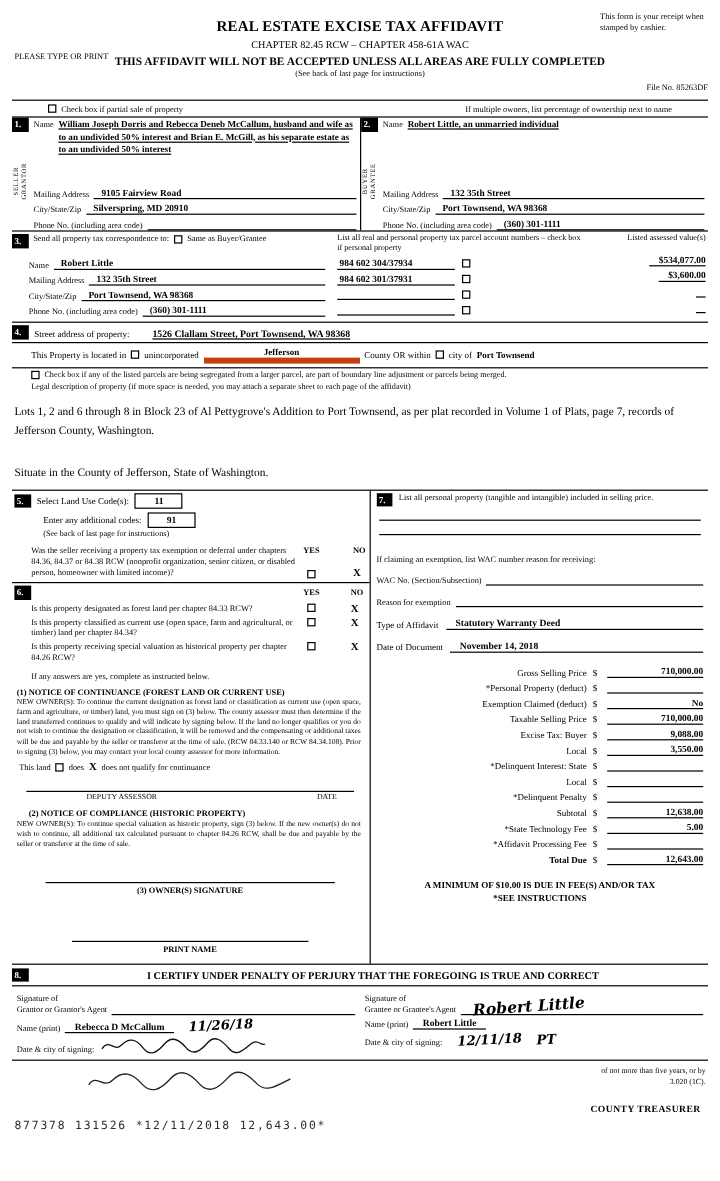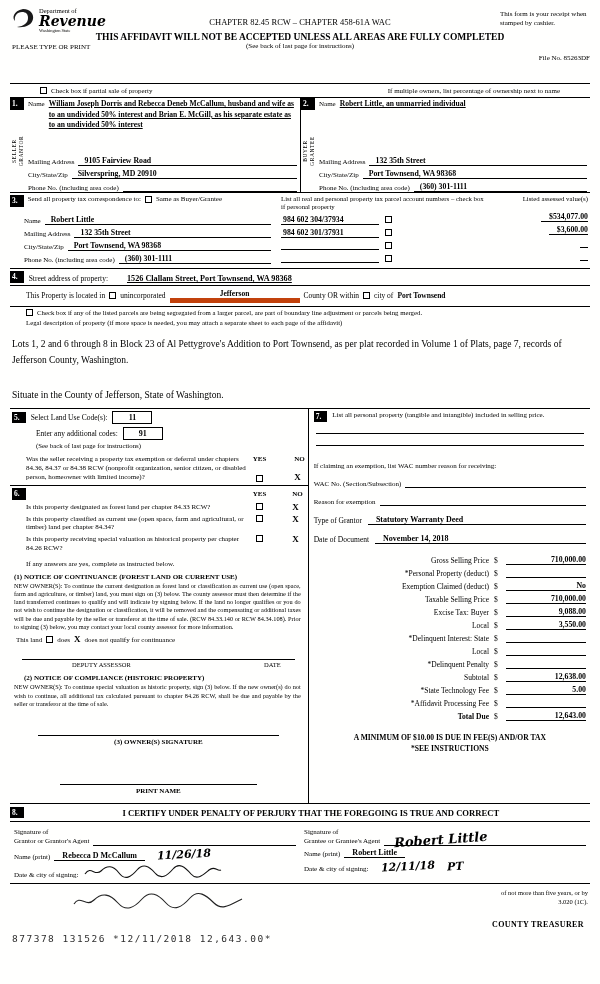--- a/index.html
+++ b/index.html
@@ -154,32 +154,23 @@
   .stamp { position:absolute; left:2px; bottom:8px; font-family:"DejaVu Sans Mono", monospace;
            font-size:9.5px; letter-spacing:1.5px; color:#2e2e2e; }
   .footer-scribble { position:absolute; left:60px; top:6px; }
 </style>
 </head>
 <body>
 
 <div class="page">
 
   <div class="hdr">
-    <div class="logo-block">
-      <svg class="swirl" width="26" height="24" viewBox="0 0 26 24">
-        <path d="M13 2 C21 2 24 8 23 12 C22 18 15 21 7 20 C14 19 18 16 18 11 C18 7 16 5 12 5 C7 5 4 9 5 14 C2 11 3 4 13 2 Z" fill="#1a1a1a"></path>
-      </svg>
-      <div class="logo-text">
-        <div class="dept">Department of</div>
-        <div class="rev">Revenue</div>
-        <div class="state">Washington State</div>
-      </div>
-    </div>
     <div class="please-type">PLEASE TYPE OR PRINT</div>
     <div class="hdr-center">
+      <div class="title">REAL ESTATE EXCISE TAX AFFIDAVIT</div>
       <div class="chapter">CHAPTER 82.45 RCW – CHAPTER 458-61A WAC</div>
     </div>
     <div class="receipt-note">This form is your receipt when stamped by cashier.</div>
     <div class="warning">THIS AFFIDAVIT WILL NOT BE ACCEPTED UNLESS ALL AREAS ARE FULLY COMPLETED</div>
     <div class="see-back">(See back of last page for instructions)</div>
     <div class="file-no">File No. 85263DF</div>
   </div>
 
   <div class="partial-row">
     <span class="partial-left">
@@ -421,21 +412,21 @@
       <div class="s7claim">If claiming an exemption, list WAC number reason for receiving:</div>
       <div class="s7lbl-row">
         <span>WAC No. (Section/Subsection)</span>
         <span class="ufill"></span>
       </div>
       <div class="s7lbl-row">
         <span>Reason for exemption</span>
         <span class="ufill"></span>
       </div>
       <div class="doc-row">
-        <span>Type of Grantor</span>
+        <span>Type of Affidavit</span>
         <span class="doc-val">Statutory Warranty Deed</span>
       </div>
       <div class="doc-row">
         <span>Date of Document</span>
         <span class="doc-val">November 14, 2018</span>
       </div>
       <div class="money">
         <div class="mrow">
             <span class="mlabel">Gross Selling Price</span>
             <span class="mdollar">$</span>

